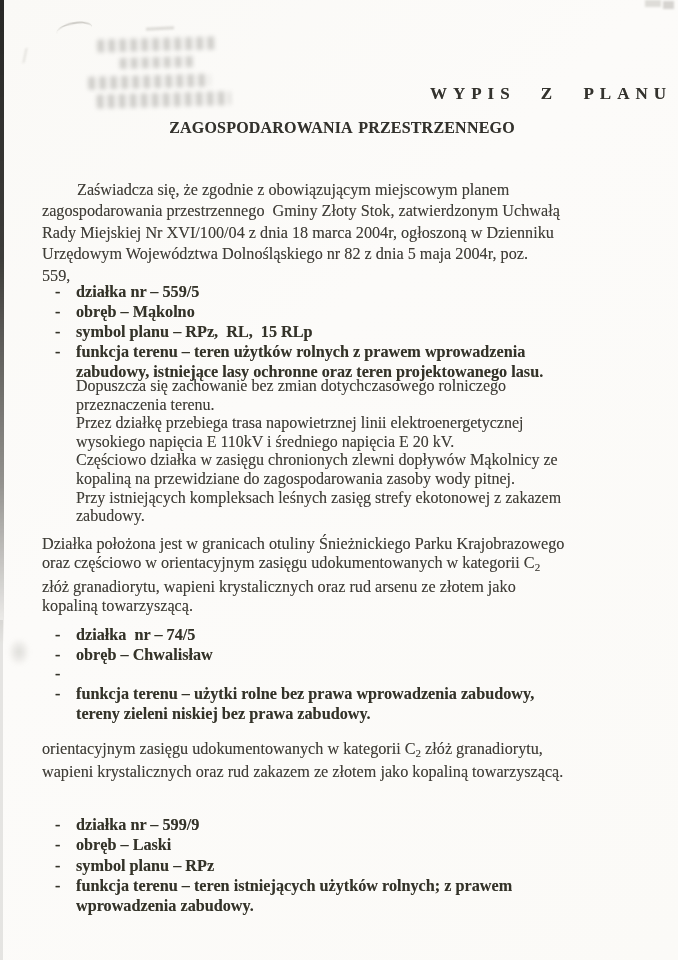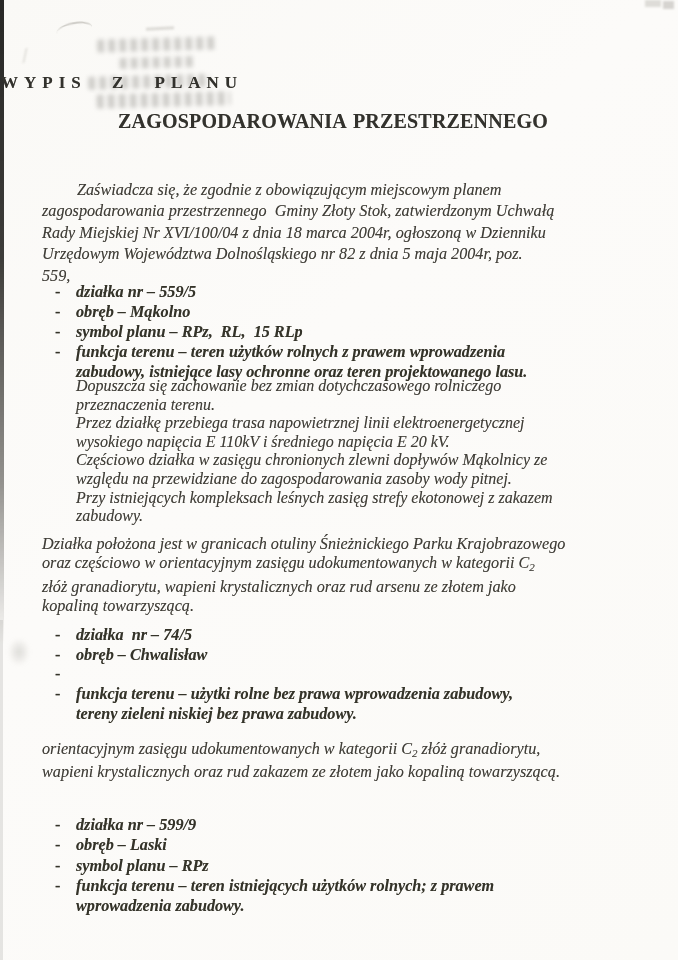--- a/index.html
+++ b/index.html
@@ -58,30 +58,30 @@
       rgba(108,106,100,0.9) 0 7px, rgba(108,106,100,0) 7px 11px);
     filter: blur(2.3px); opacity: 0.33;
   }
   .st1 { left: 14px; top: 2px;  width: 120px; height: 13px; }
   .st2 { left: 36px; top: 21px; width: 76px;  height: 11px; }
   .st3 { left: 4px;  top: 39px; width: 122px; height: 13px; }
   .st4 { left: 12px; top: 57px; width: 134px; height: 14px; }
 
   
   .soft { filter: blur(0.28px); text-shadow: 0 0 0.6px rgba(62,60,52,0.45); }
-  .line { white-space: pre; font-style: italic; }
+  .line { white-space: pre; }
 
   .title1 {
-    position: absolute; top: 72px; left: 0; width: 660px; margin: 1px;
-    text-align: left; font-size: 17px; font-weight: bold;
+    position: absolute; top: 72px; left: 0; width: 660px; margin: 12px;
+    text-align: right; font-size: 17px; font-weight: bold;
     letter-spacing: 6px; word-spacing: 15px; color: #33322d; font-family: Liberation Serif, serif;
   }
   .title2 {
-    position: absolute; top: 107px; left: 0; width: 660px; margin: 3px;
-    text-align: center; font-size: 20px; font-weight: bold;
+    position: absolute; top: 107px; left: 0; width: 660px; margin: 12px;
+    text-align: center; font-size: 16px; font-weight: bold;
     letter-spacing: 0.2px; word-spacing: 2px; color: #33322d;
   }
 
   .block { position: absolute; left: 42px; font-size: 16.2px; }
   .intro { top: 180px; line-height: 21.4px; }
   .indent1 { text-indent: 35px; }
 
   .bullets { font-weight: bold; color: #343329; }
   .b1 { top: 282px; line-height: 20px; }
   .b2 { top: 626px; line-height: 19.7px; }
@@ -155,21 +155,21 @@
       </div>
     </div>
   </div>
 
   <div class="notes soft">
     <div class="line">Dopuszcza się zachowanie bez zmian dotychczasowego rolniczego</div>
     <div class="line">przeznaczenia terenu.</div>
     <div class="line">Przez działkę przebiega trasa napowietrznej linii elektroenergetycznej</div>
     <div class="line">wysokiego napięcia E 110kV i średniego napięcia E 20 kV.</div>
     <div class="line">Częściowo działka w zasięgu chronionych zlewni dopływów Mąkolnicy ze</div>
-    <div class="line">względu na przewidziane do zagospodarowania zasoby wody pitnej.</div>
+    <div class="line">kopaliną na przewidziane do zagospodarowania zasoby wody pitnej.</div>
     <div class="line">Przy istniejących kompleksach leśnych zasięg strefy ekotonowej z zakazem</div>
     <div class="line">zabudowy.</div>
   </div>
 
   <div class="block para p-otulina soft">
     <div class="line">Działka położona jest w granicach otuliny Śnieżnickiego Parku Krajobrazowego</div>
     <div class="line"><span>oraz częściowo w orientacyjnym zasięgu udokumentowanych w kategorii C</span><span class="sub">2</span></div>
     <div class="line">złóż granadiorytu, wapieni krystalicznych oraz rud arsenu ze złotem jako</div>
     <div class="line">kopaliną towarzyszącą.</div>
   </div>

